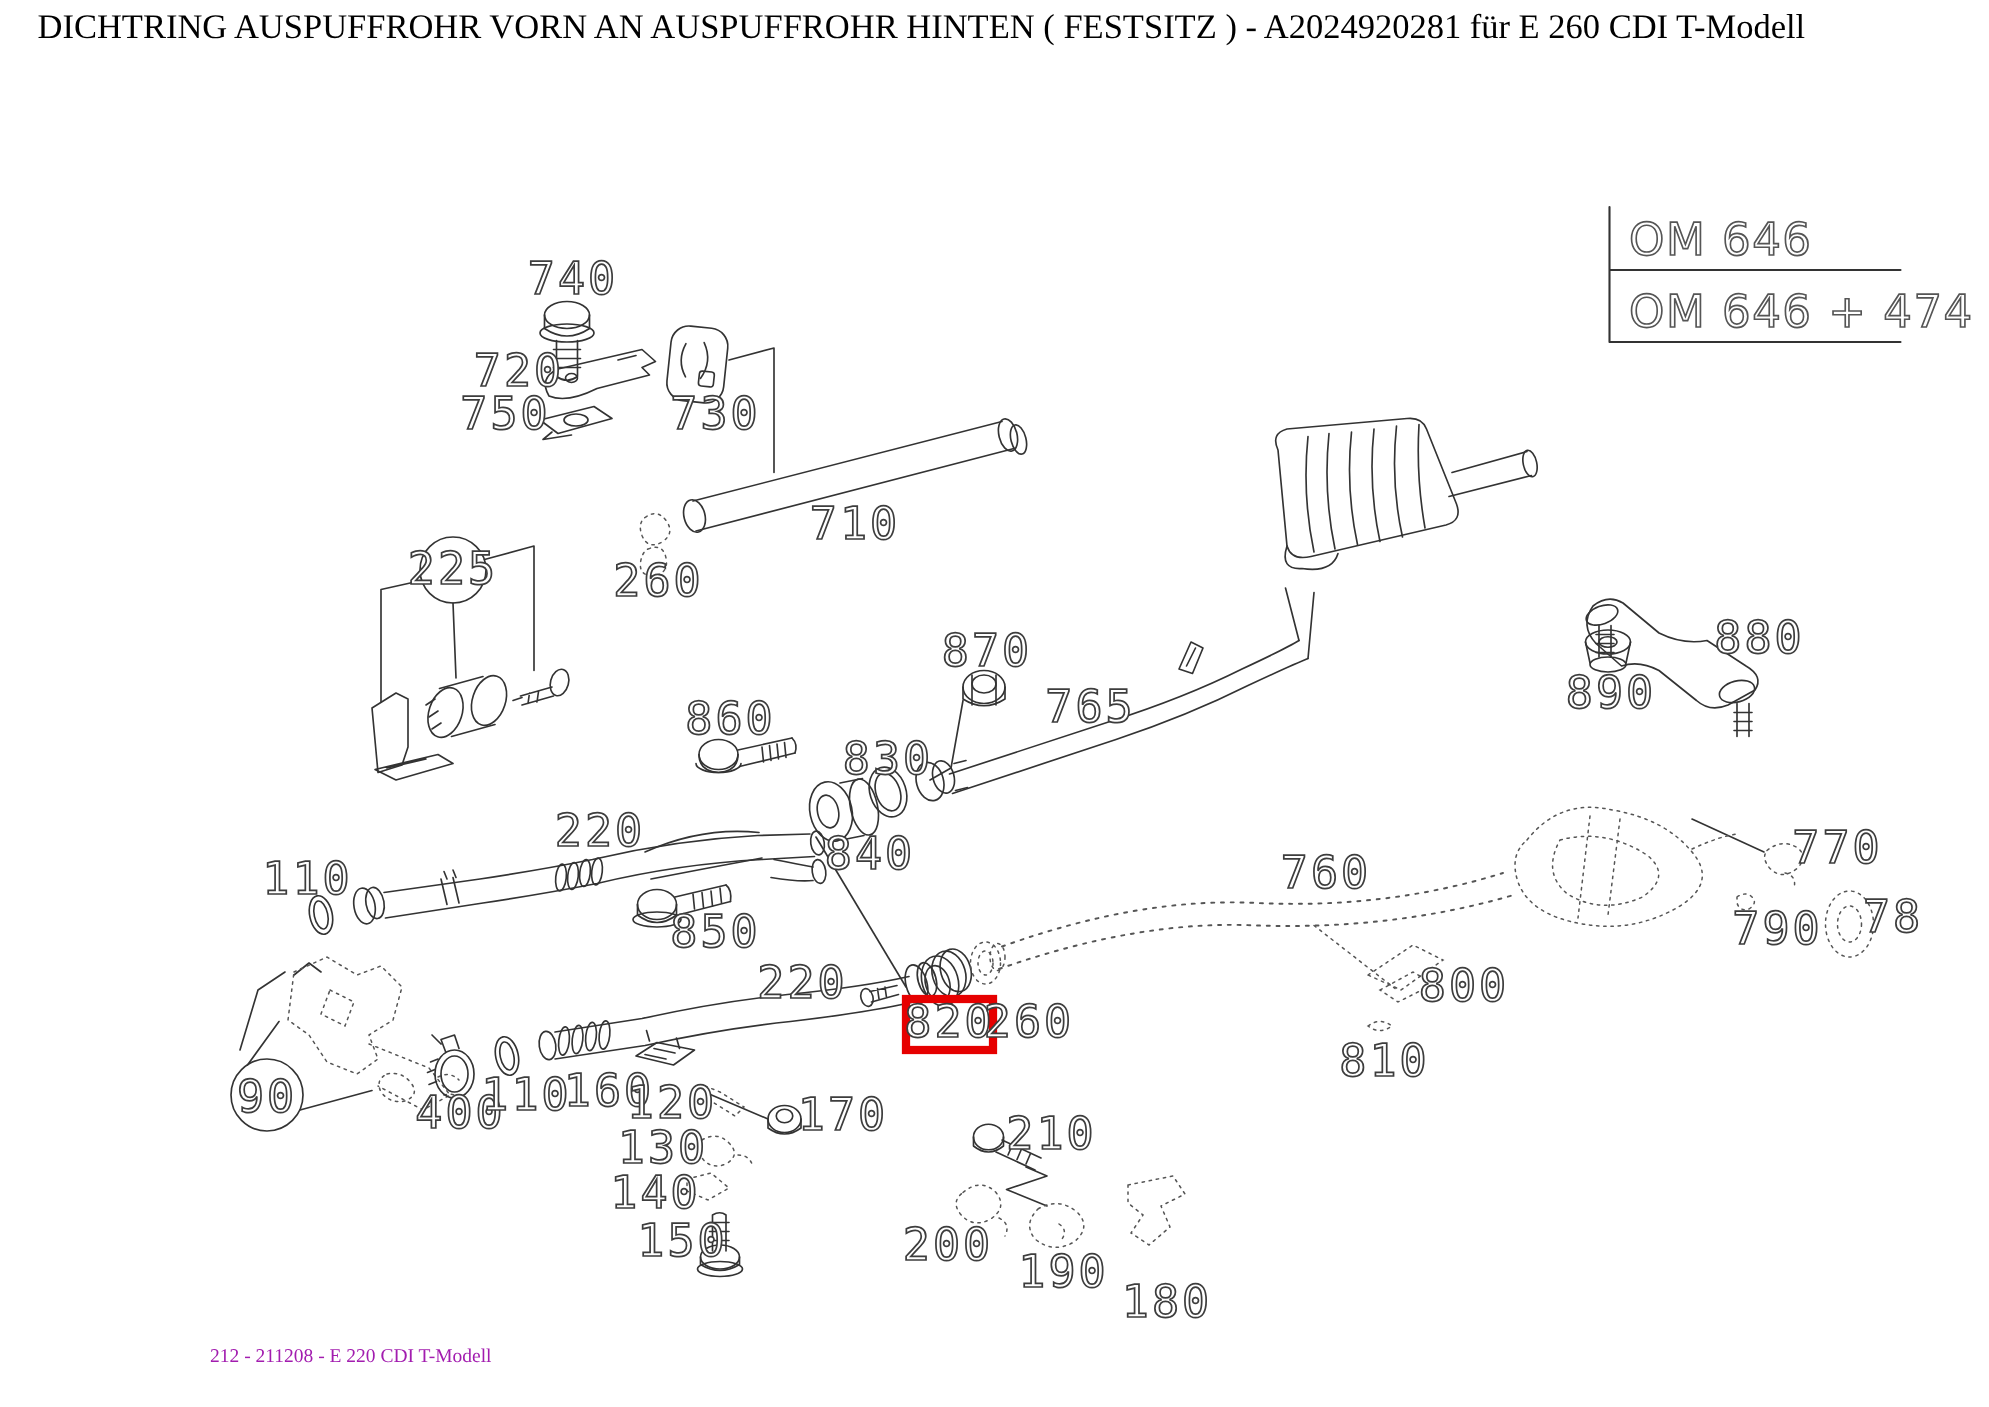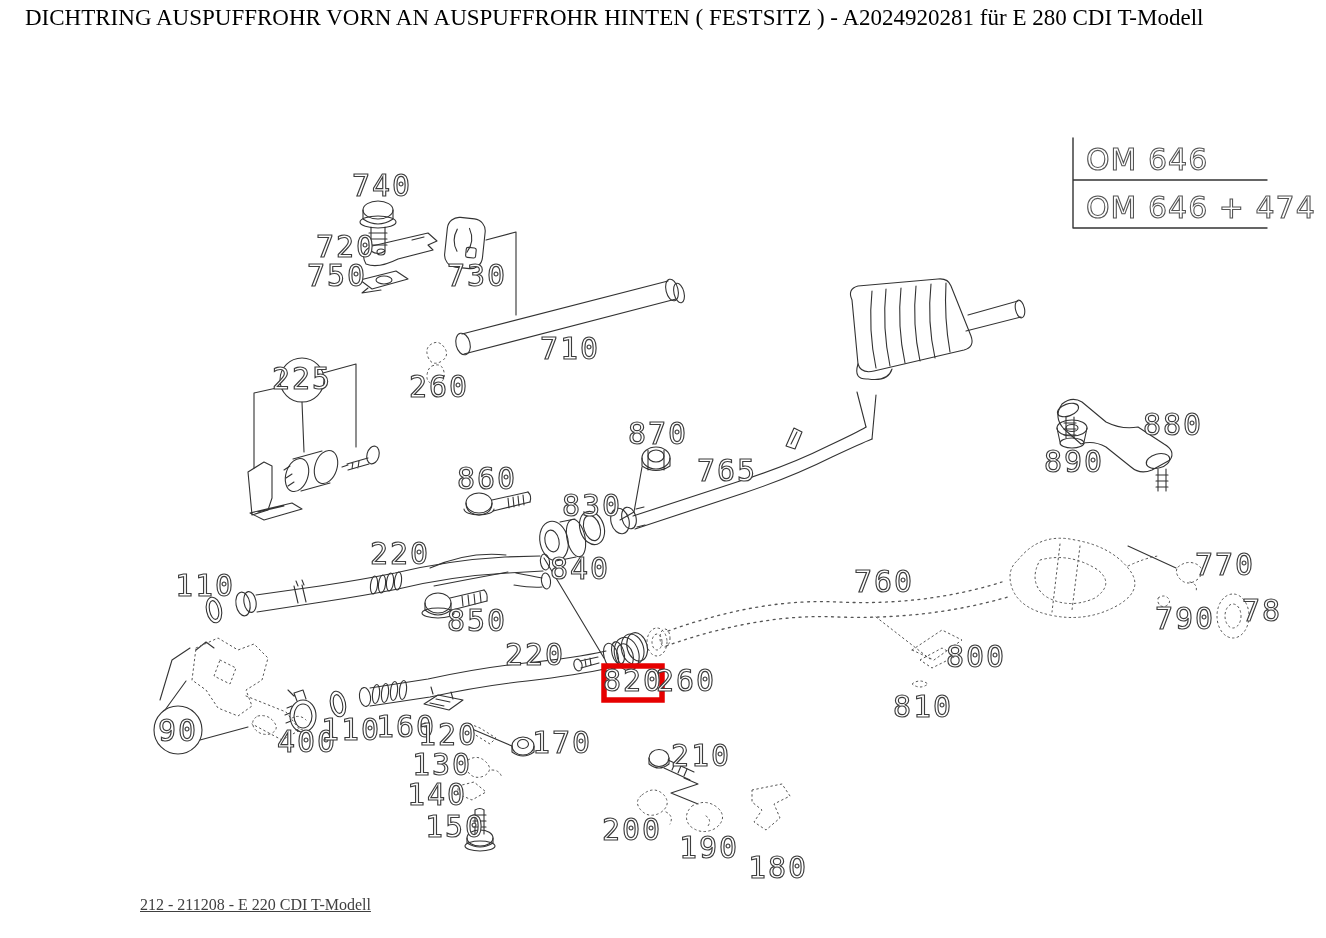--- a/index.html
+++ b/index.html
@@ -1,35 +1,35 @@
 <!DOCTYPE html>
 <html><head>
 <meta charset="utf-8">
 <style>
   html,body{margin:0;padding:0;background:#fff;}
   #page{position:relative;width:1326px;height:938px;background:#ffffff;overflow:hidden;
         font-family:"Liberation Serif",serif;}
   .title{position:absolute;left:25px;top:5px;font-size:23px;color:#000;white-space:nowrap;}
-  .footer{position:absolute;left:140px;top:896px;font-size:16px;color:#404040;white-space:nowrap;text-decoration:underline;}
+  .footer{position:absolute;left:140px;top:896px;font-size:13px;color:#a21caf;white-space:nowrap;}
   svg{position:absolute;left:0;top:0;}
   .ln{fill:none;stroke:#333;stroke-width:1.1;stroke-linecap:round;stroke-linejoin:round;}
   .ln2{fill:none;stroke:#333;stroke-width:1.4;stroke-linecap:round;stroke-linejoin:round;}
   .dt{fill:none;stroke:#555;stroke-width:1;stroke-dasharray:1.6 3.2;stroke-linecap:round;}
   .dt2{fill:none;stroke:#555;stroke-width:1.3;stroke-dasharray:2 4.5;stroke-linecap:round;}
   .part-label{fill:#ffffff;stroke:#3d3d3d;stroke-width:1.15;
               font-family:"DejaVu Sans Mono",monospace;font-size:30px;
               letter-spacing:2px;text-anchor:middle;}
   .om-label{fill:#ffffff;stroke:#555;stroke-width:1.1;
             font-family:"DejaVu Sans",sans-serif;font-size:30px;letter-spacing:1px;}
 </style>
 </head>
 <body>
 
 <div id="page">
-  <div class="title">DICHTRING AUSPUFFROHR VORN AN AUSPUFFROHR HINTEN ( FESTSITZ ) - A2024920281 für E 280 CDI T-Modell</div>
+  <div class="title">DICHTRING AUSPUFFROHR VORN AN AUSPUFFROHR HINTEN ( FESTSITZ ) - A2024920281 für E 260 CDI T-Modell</div>
 
   <svg width="1326" height="938" viewBox="0 0 1326 938">
 
     <g>
       <path class="ln2" d="M1073,138 L1073,228 M1073,180 L1267,180 M1073,228 L1267,228"></path>
       <text class="om-label" x="1086" y="170">OM 646</text>
       <text class="om-label" x="1086" y="218">OM 646 + 474</text>
     </g>
 
     <g class="ln">

